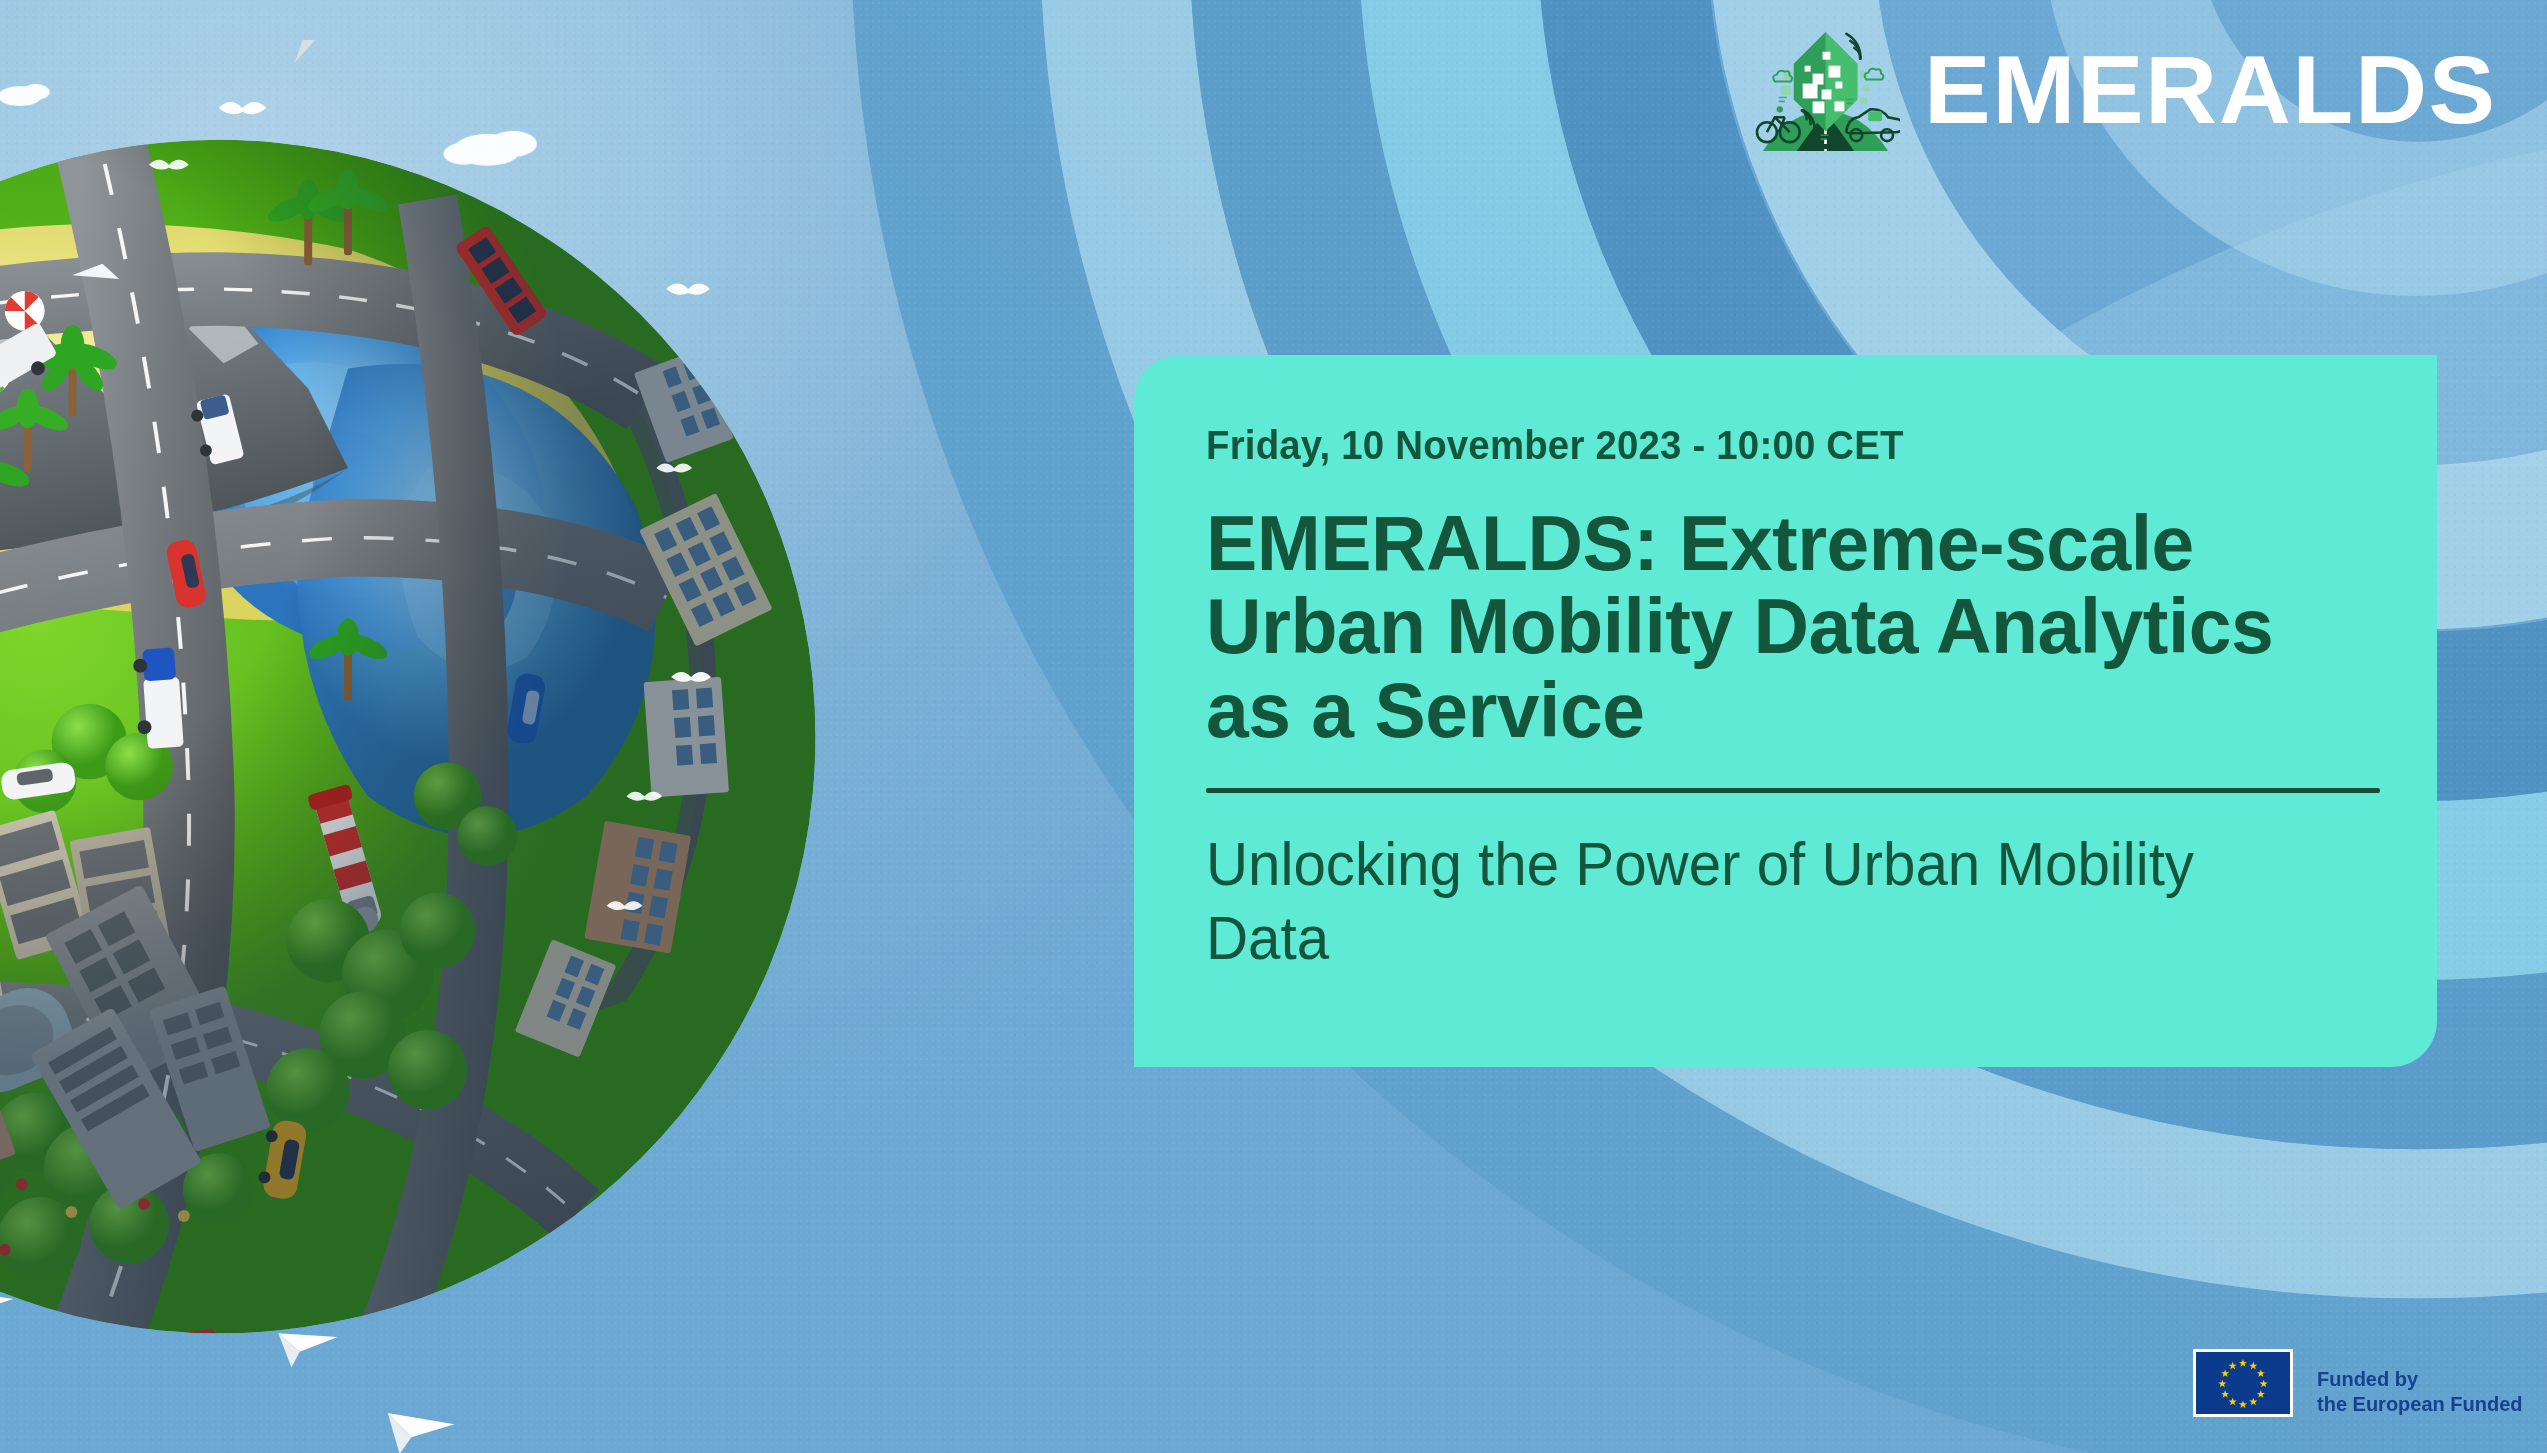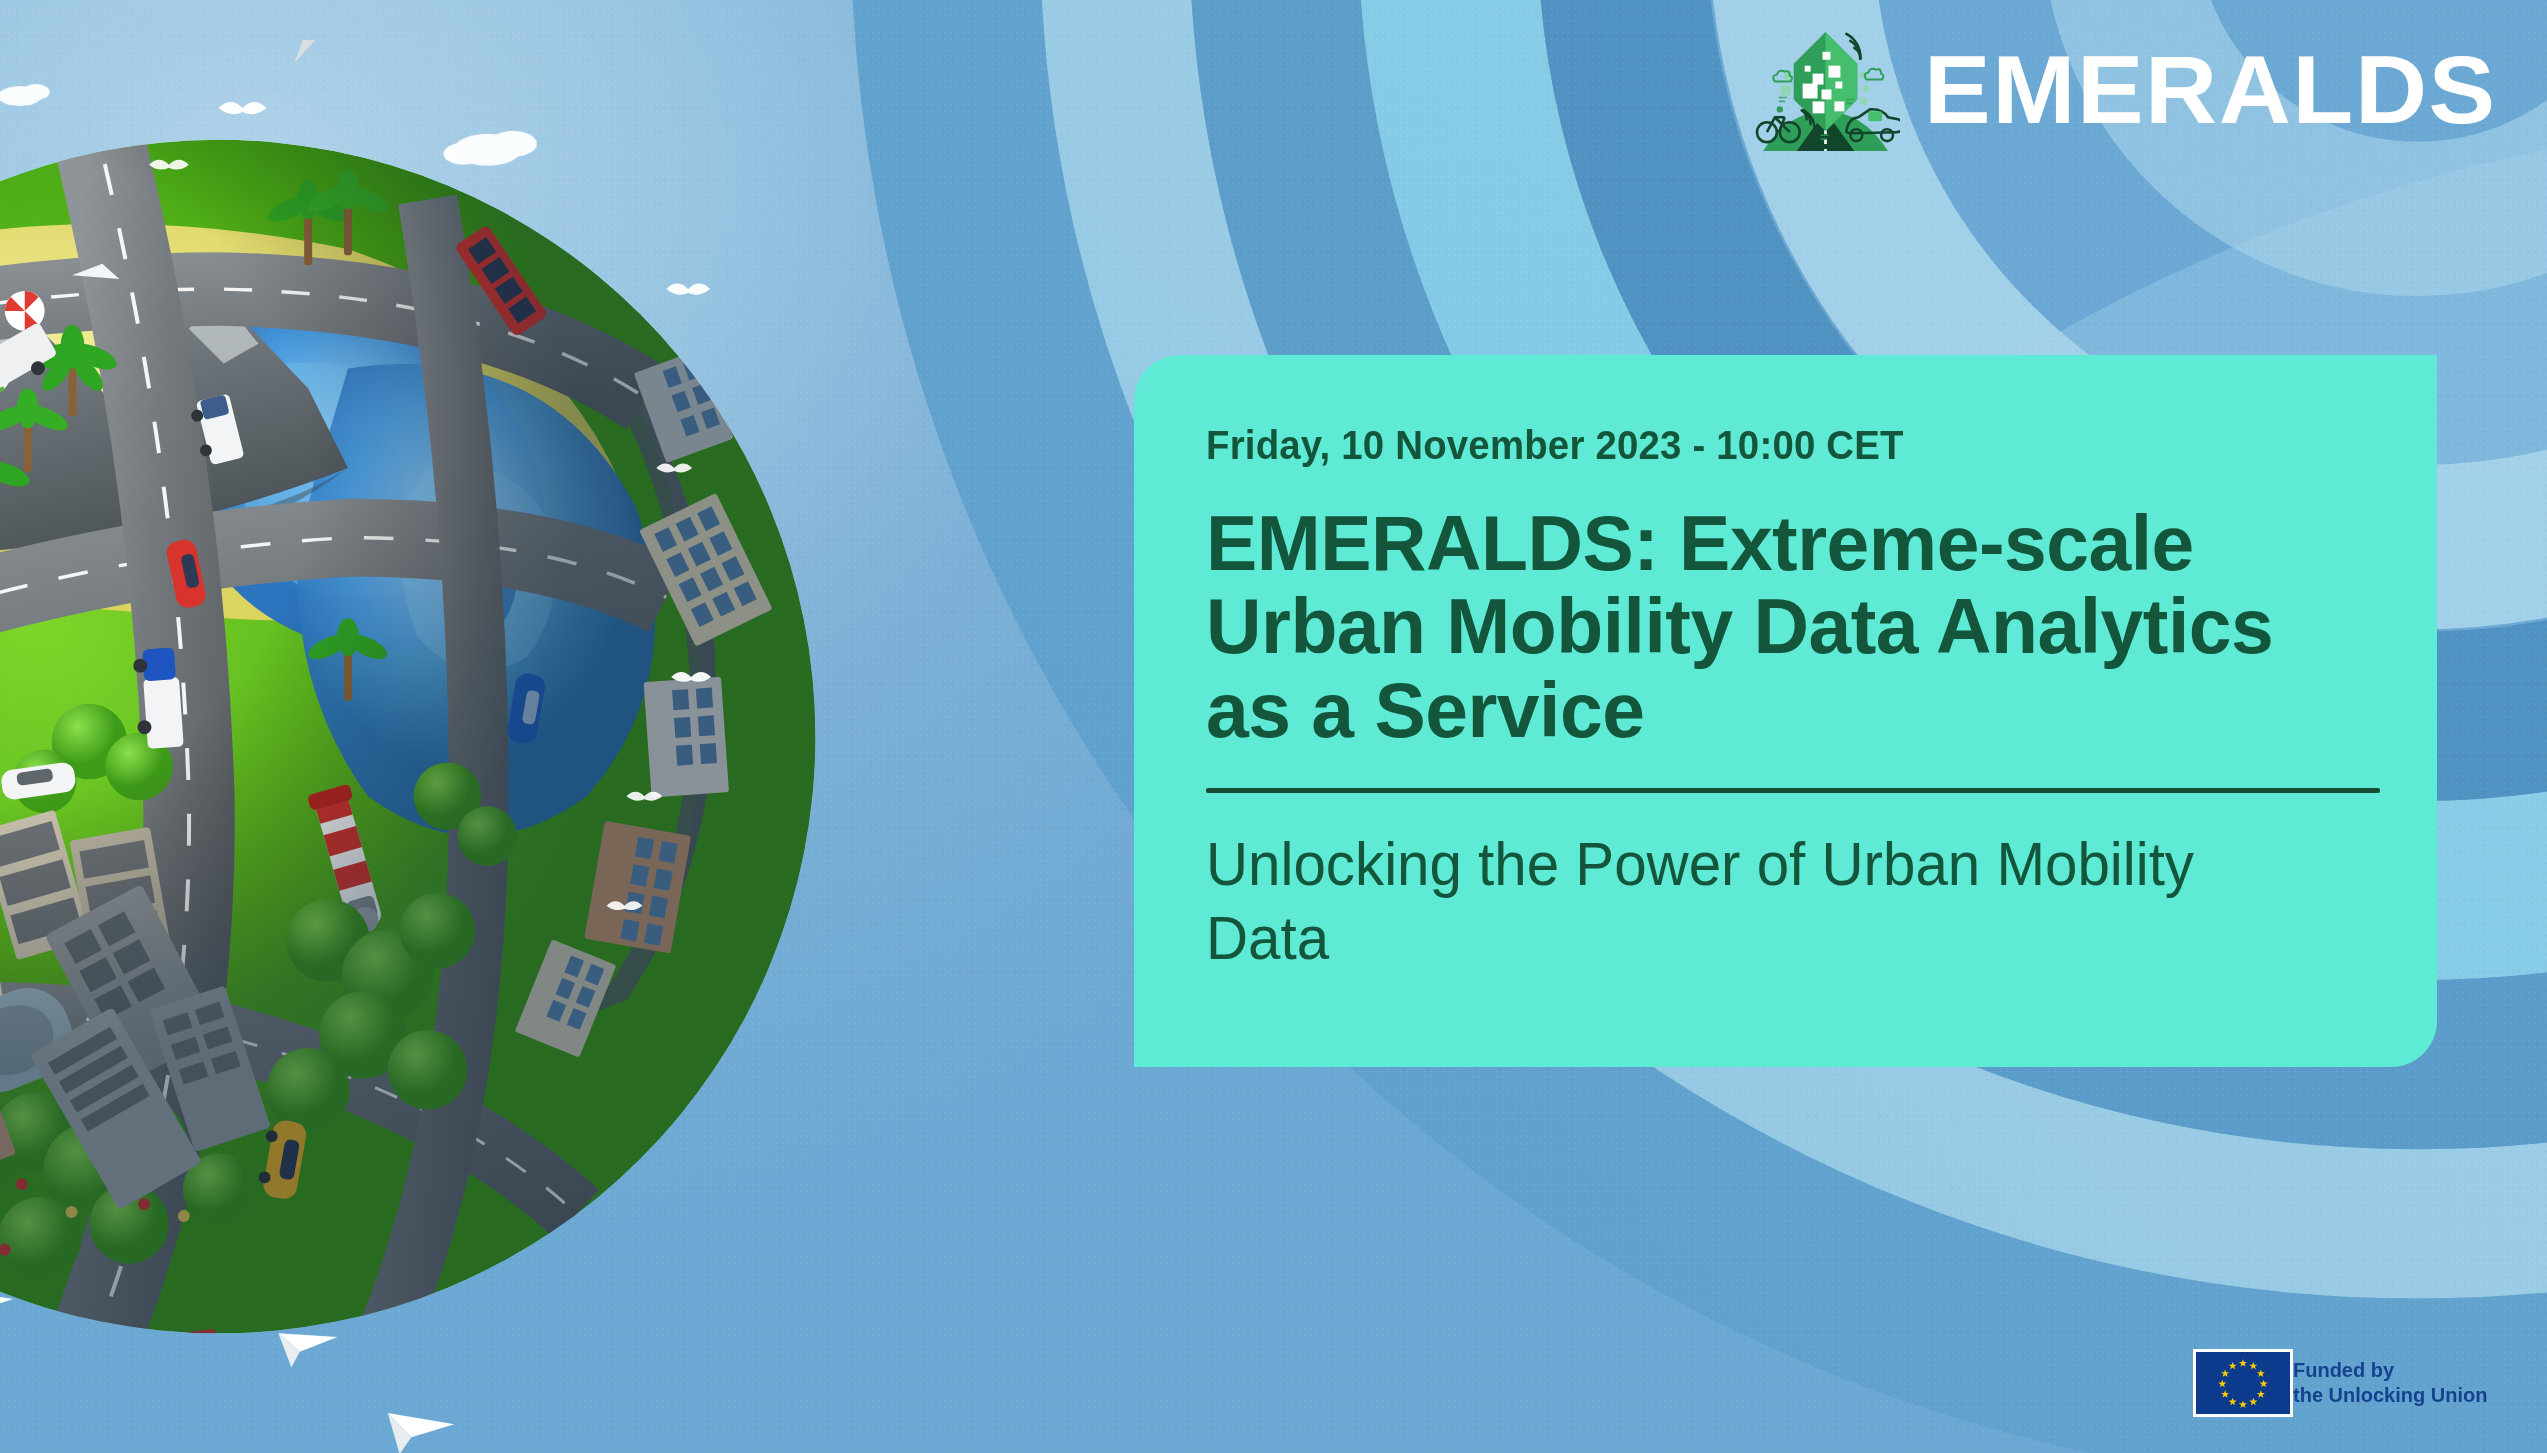--- a/index.html
+++ b/index.html
@@ -71,21 +71,21 @@
   #event-subtitle {
     margin-top:34px;
     color:#14563C; font-size:62px; font-weight:300;
     line-height:1.18; letter-spacing:0;
     transform:scaleX(.94); transform-origin:left center;
   }
 
   
   #eu-badge {
     position:absolute; left:2193px; top:1349px;
-    display:flex; align-items:center; gap:0;
+    display:flex; align-items:flex-end; gap:24px;
   }
   #eu-flag {
     width:100px; height:68px; background:#0C3B8E;
     border:3px solid #FFFFFF; position:relative; flex:none;
   }
   #eu-stars { position:absolute; inset:0; }
   #eu-caption {
     color:#14428F; font-size:20px; font-weight:bold;
     line-height:1.25; white-space:pre-line;
   }
@@ -778,15 +778,15 @@
           </g>
         <g transform="translate(31,23) scale(.9)">
             <polygon points="0,-5 1.2,-1.6 4.8,-1.6 1.9,0.6 3,4 0,1.9 -3,4 -1.9,0.6 -4.8,-1.6 -1.2,-1.6"></polygon>
           </g>
         <g transform="translate(39,14.9) scale(.9)">
             <polygon points="0,-5 1.2,-1.6 4.8,-1.6 1.9,0.6 3,4 0,1.9 -3,4 -1.9,0.6 -4.8,-1.6 -1.2,-1.6"></polygon>
           </g>
       </g>
     </svg>
   </div>
-  <div id="eu-caption"><span>Funded by</span><br><span>the Unlocking Union</span></div>
+  <div id="eu-caption"><span>Funded by</span><br><span>the European Funded</span></div>
 </div>
 
 
 </body></html>

